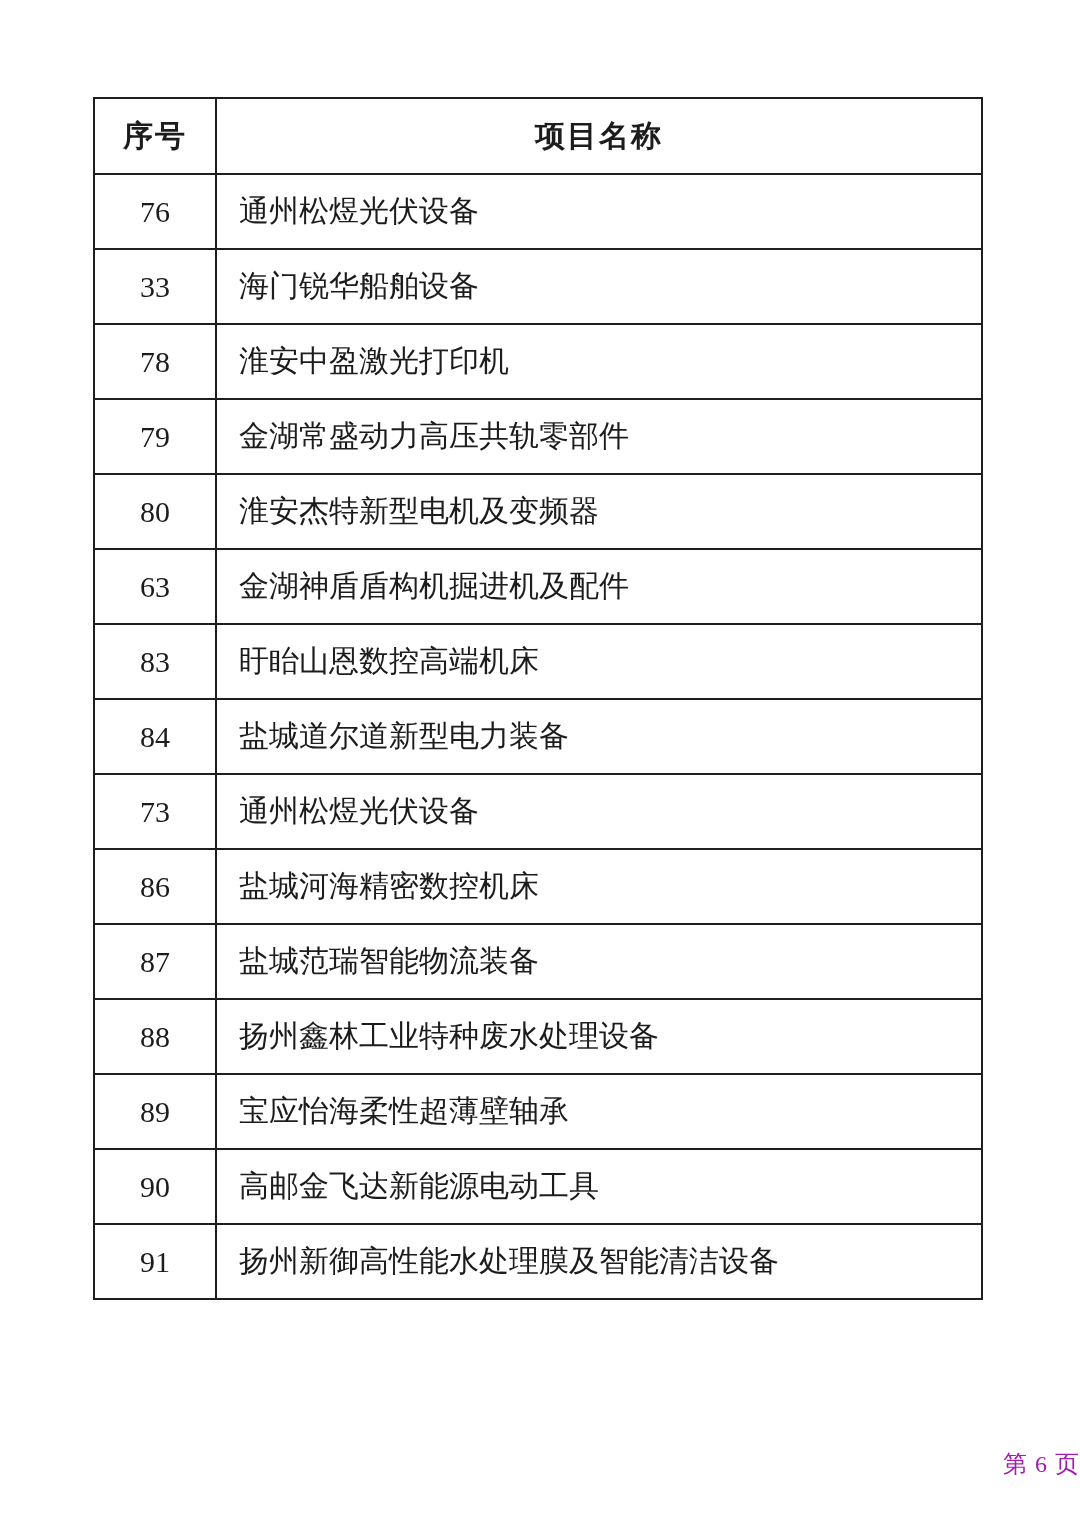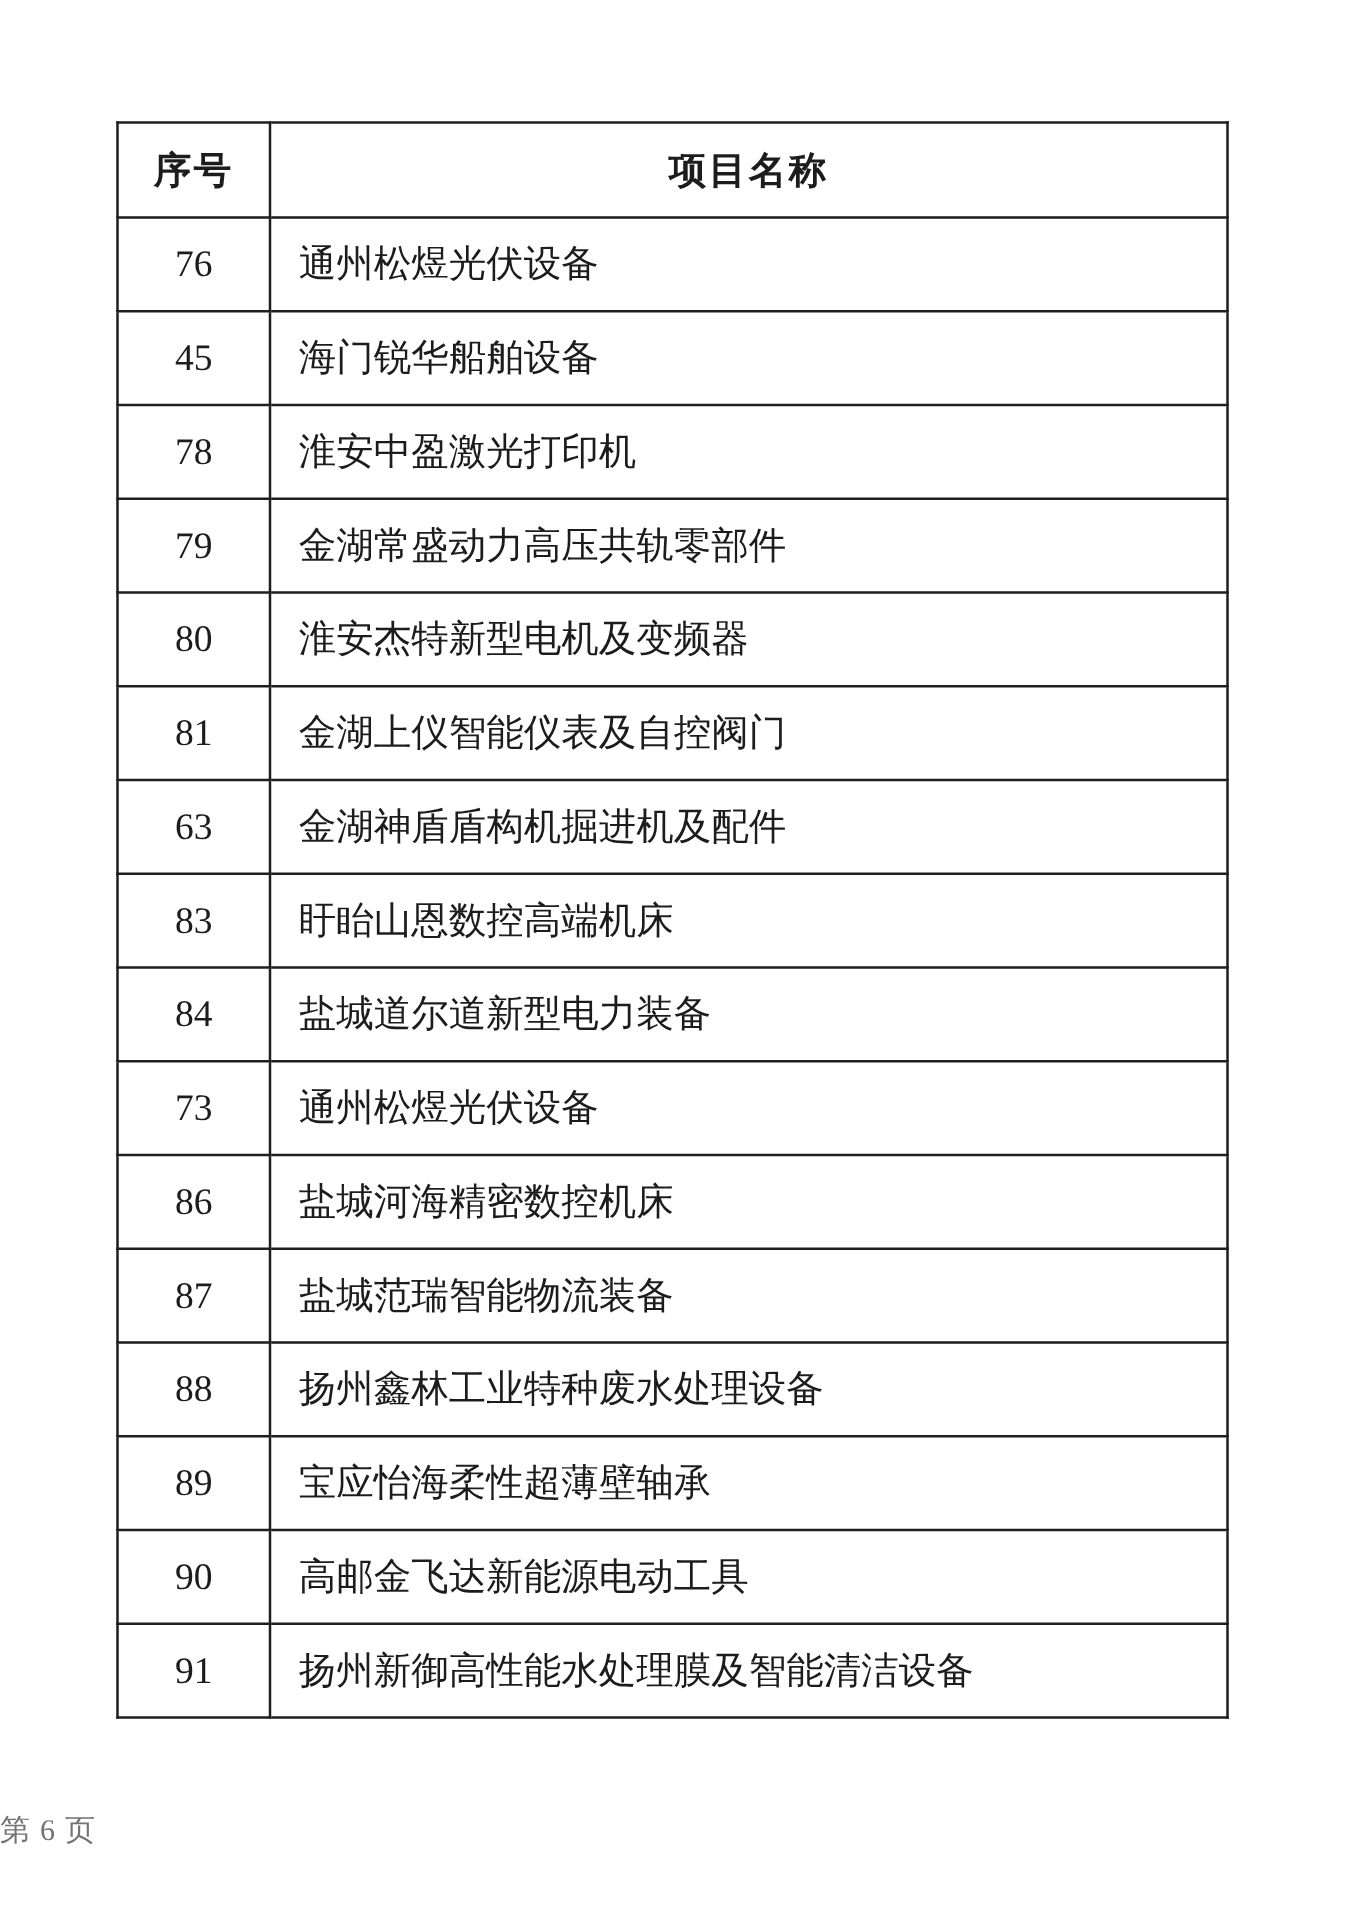--- a/index.html
+++ b/index.html
@@ -47,23 +47,23 @@
   }
   td.cell-name {
     text-align: left;
     padding-left: 22px;
   }
   .page-footer {
     position: absolute;
     left: 0;
     top: 1448px;
     width: 100%;
-    text-align: left;
+    text-align: right;
     font-size: 24px;
-    color: #737373;
+    color: #a21caf;
     letter-spacing: 1px;
   }
 </style>
 </head>
 <body>
 
 <div class="page">
 
   <table class="doc-table">
     <colgroup>
@@ -75,38 +75,34 @@
         <th>序号</th>
         <th>项目名称</th>
       </tr>
     </thead>
     <tbody>
       <tr>
         <td class="cell-no">76</td>
         <td class="cell-name">通州松煜光伏设备</td>
       </tr>
       <tr>
-        <td class="cell-no">45</td>
+        <td class="cell-no">33</td>
         <td class="cell-name">海门锐华船舶设备</td>
       </tr>
       <tr>
         <td class="cell-no">78</td>
         <td class="cell-name">淮安中盈激光打印机</td>
       </tr>
       <tr>
         <td class="cell-no">79</td>
         <td class="cell-name">金湖常盛动力高压共轨零部件</td>
       </tr>
       <tr>
         <td class="cell-no">80</td>
         <td class="cell-name">淮安杰特新型电机及变频器</td>
-      </tr>
-      <tr>
-        <td class="cell-no">81</td>
-        <td class="cell-name">金湖上仪智能仪表及自控阀门</td>
       </tr>
       <tr>
         <td class="cell-no">63</td>
         <td class="cell-name">金湖神盾盾构机掘进机及配件</td>
       </tr>
       <tr>
         <td class="cell-no">83</td>
         <td class="cell-name">盱眙山恩数控高端机床</td>
       </tr>
       <tr>

